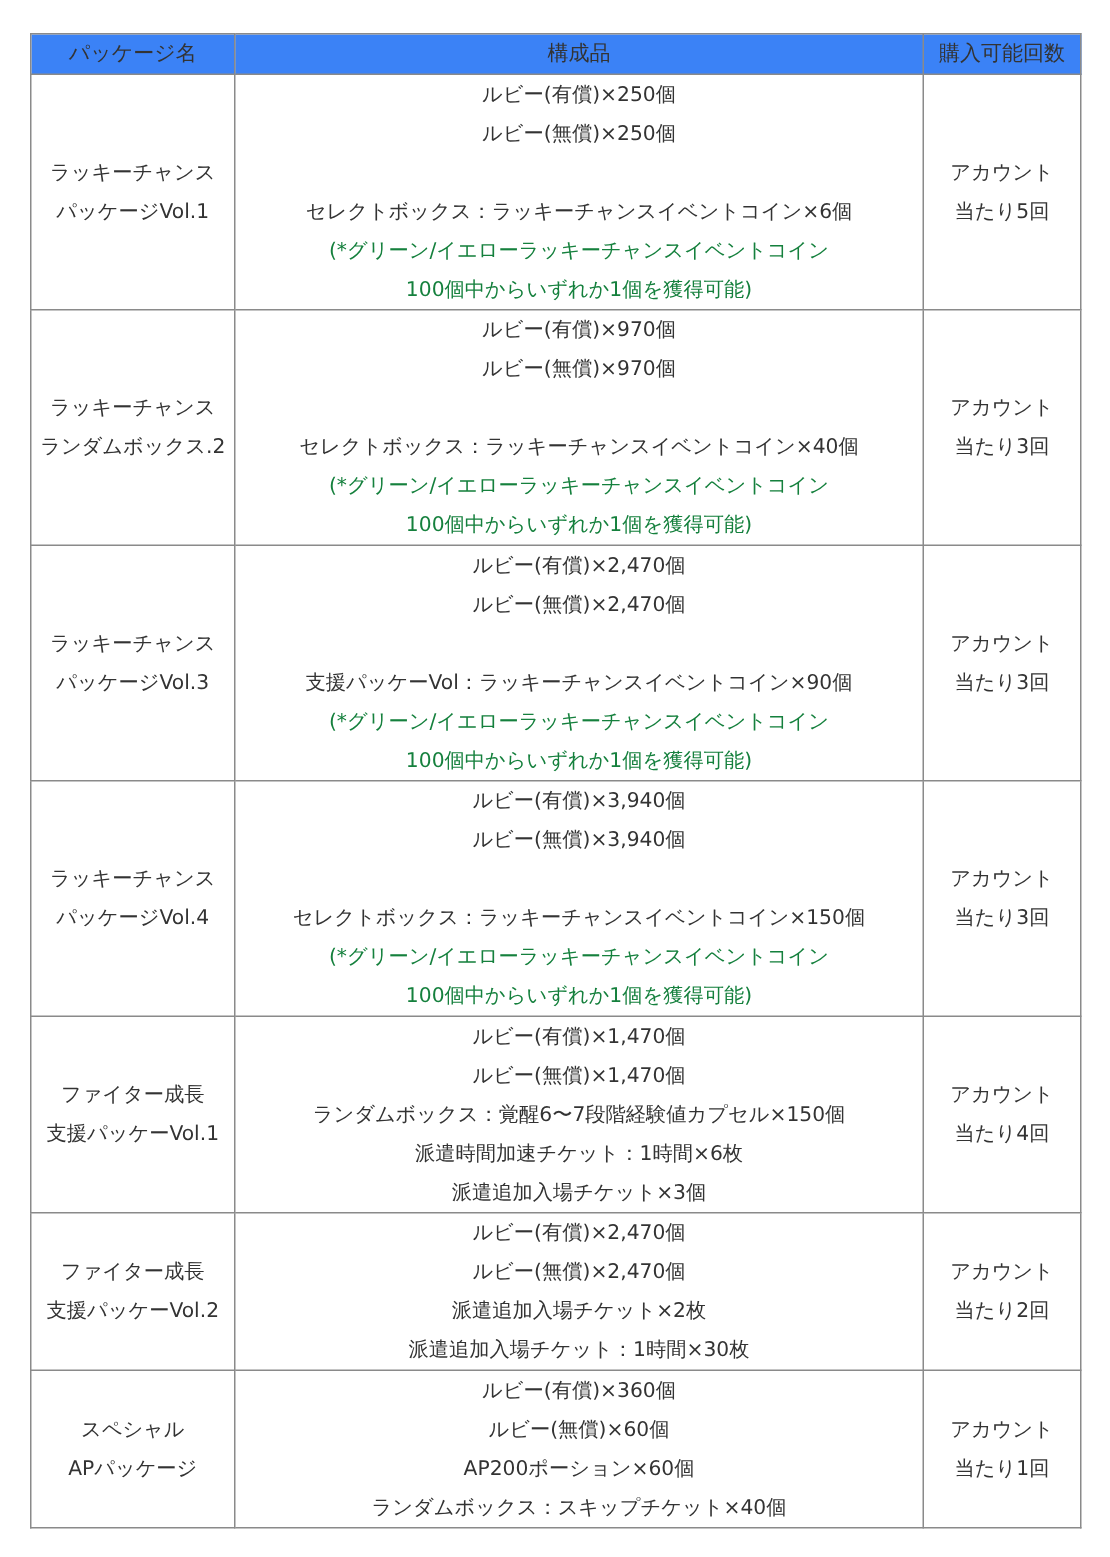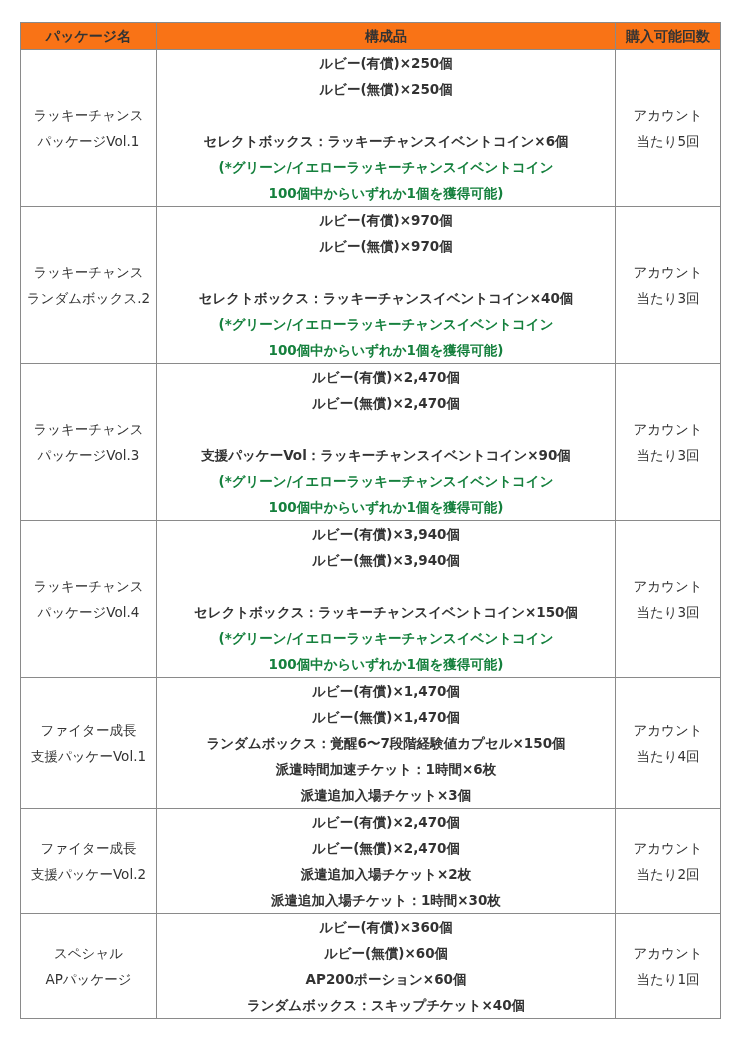--- a/index.html
+++ b/index.html
@@ -27,30 +27,30 @@
     }
     th, td {
       border: 1px solid #8a8a8a;
       text-align: center;
       vertical-align: middle;
       font-size: 13.5px;
       line-height: 26px;
       padding: 0;
     }
     th {
-      background: #f97316;
+      background: #3b82f6;
       color: #333333;
-      font-weight: bold;
+      font-weight: normal;
       height: 26px;
       font-size: 14px;
     }
     col.c1 { width: 136px; }
     col.c2 { width: 459px; }
     col.c3 { width: 105px; }
-    .line { display: block; white-space: nowrap; font-weight: bold; }
+    .line { display: block; white-space: nowrap; }
     .line.note { color: #15803d; }
     .line.blank { height: 26px; }
     .name-line, .limit-line { display: block; white-space: nowrap; }
   </style>
 </head>
 <body>
 
 <div class="wrap">
   <table>
     <colgroup>

